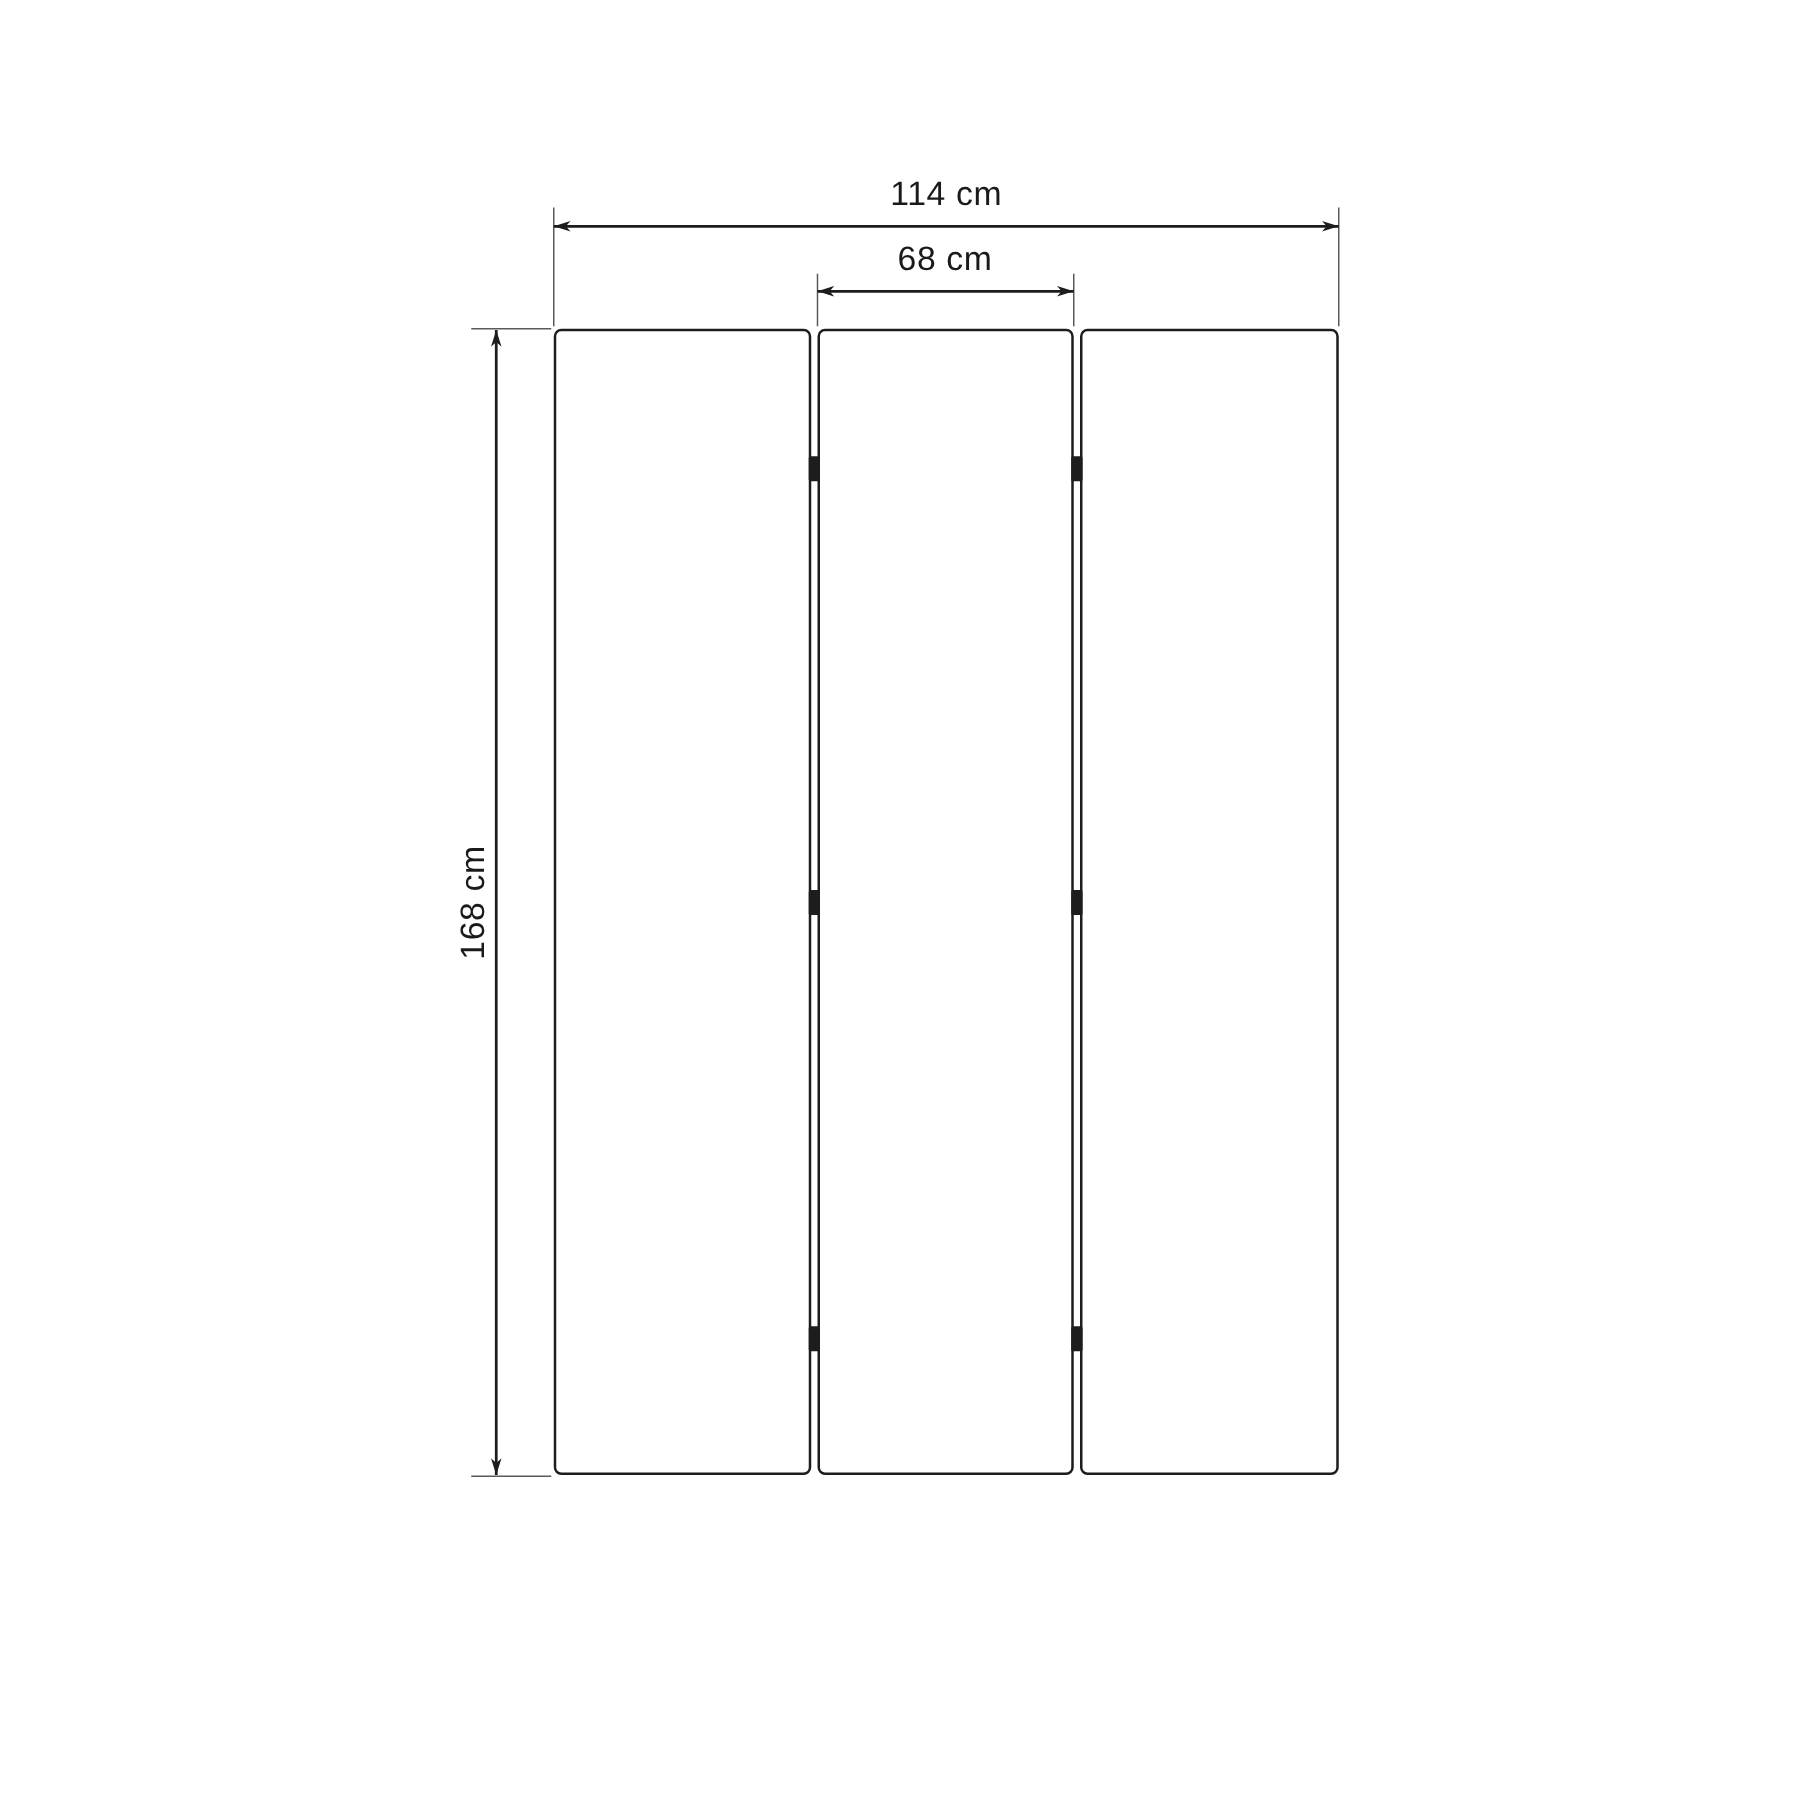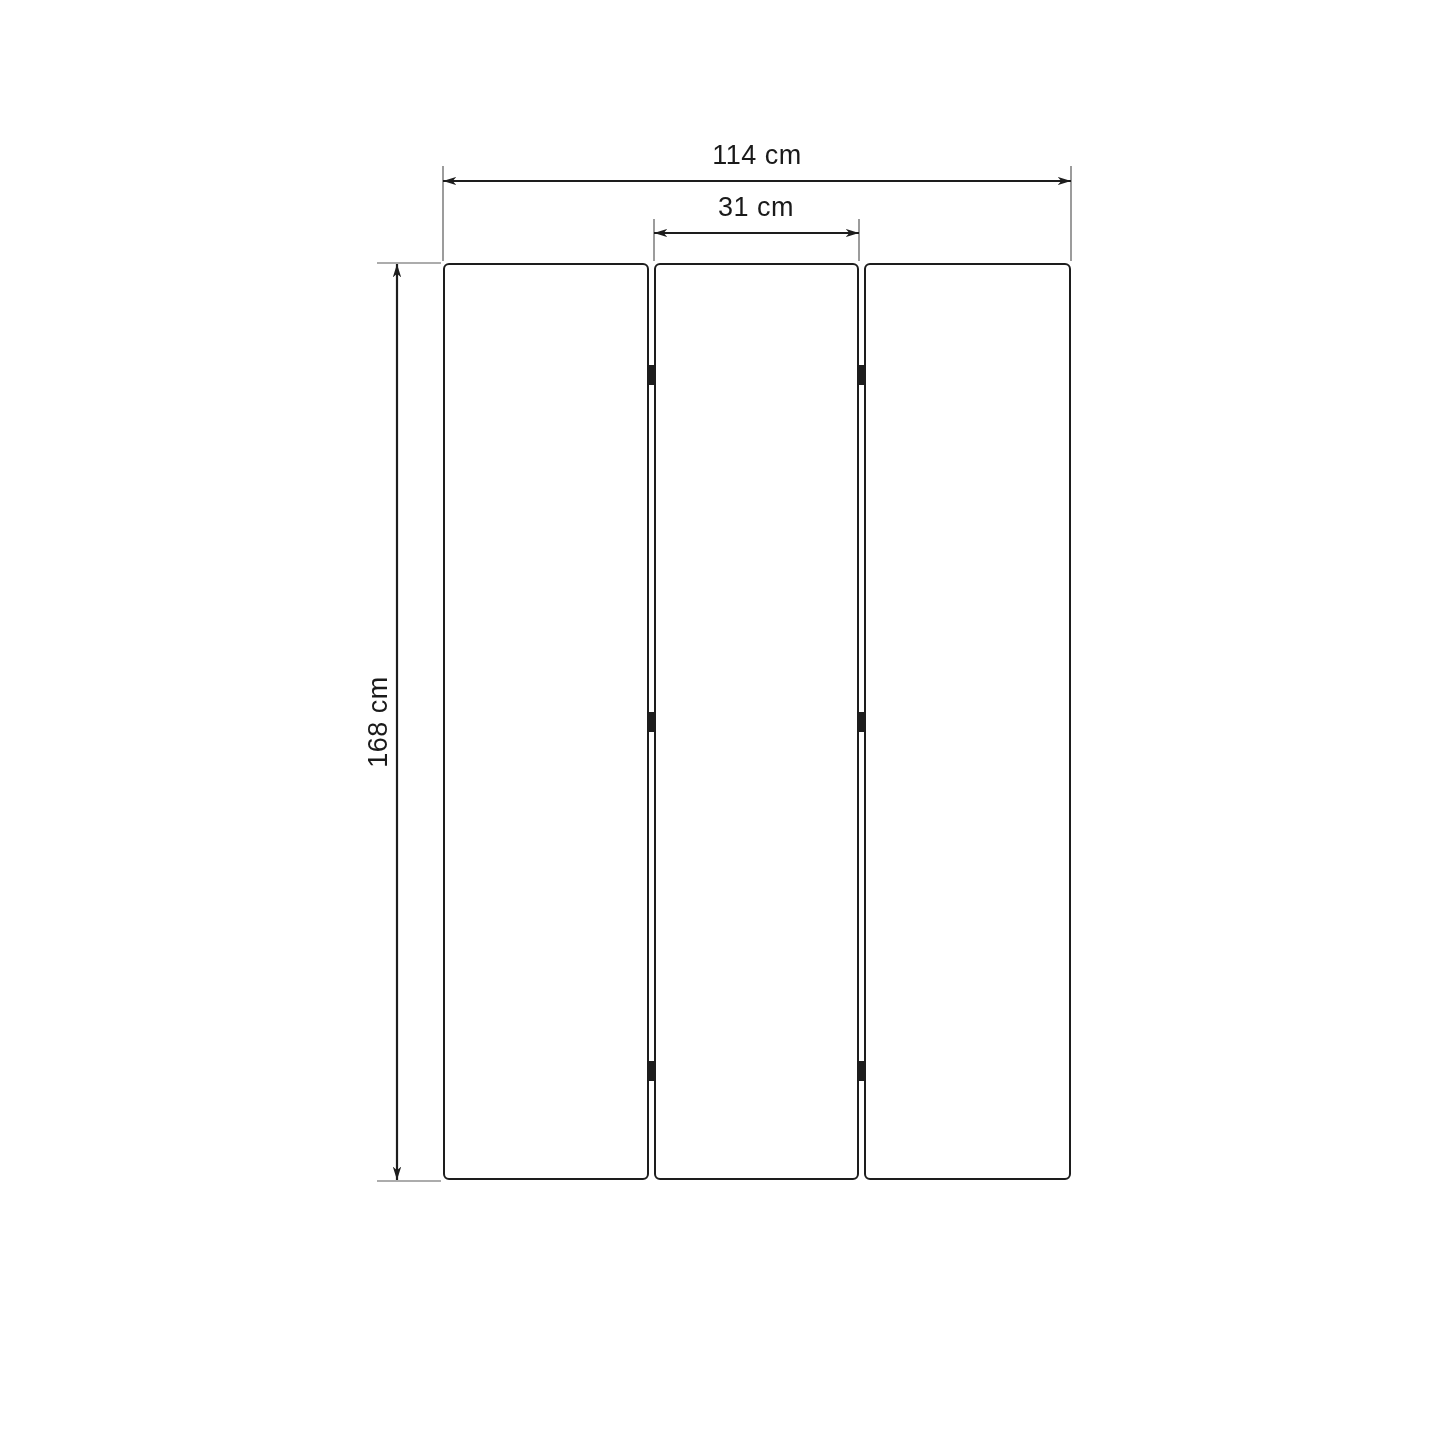--- a/index.html
+++ b/index.html
@@ -107,17 +107,17 @@
 
   <div class="hinge hinge-g1 hinge-top"></div>
   <div class="hinge hinge-g1 hinge-mid"></div>
   <div class="hinge hinge-g1 hinge-bot"></div>
   <div class="hinge hinge-g2 hinge-top"></div>
   <div class="hinge hinge-g2 hinge-mid"></div>
   <div class="hinge hinge-g2 hinge-bot"></div>
 
   <div class="dim-label label-total-width">114 cm</div>
 
-  <div class="dim-label label-panel-width">31 cm</div>
+  <div class="dim-label label-panel-width">68 cm</div>
 
   <div class="dim-label label-height">168 cm</div>
 
 </div>
 
 </body></html>

